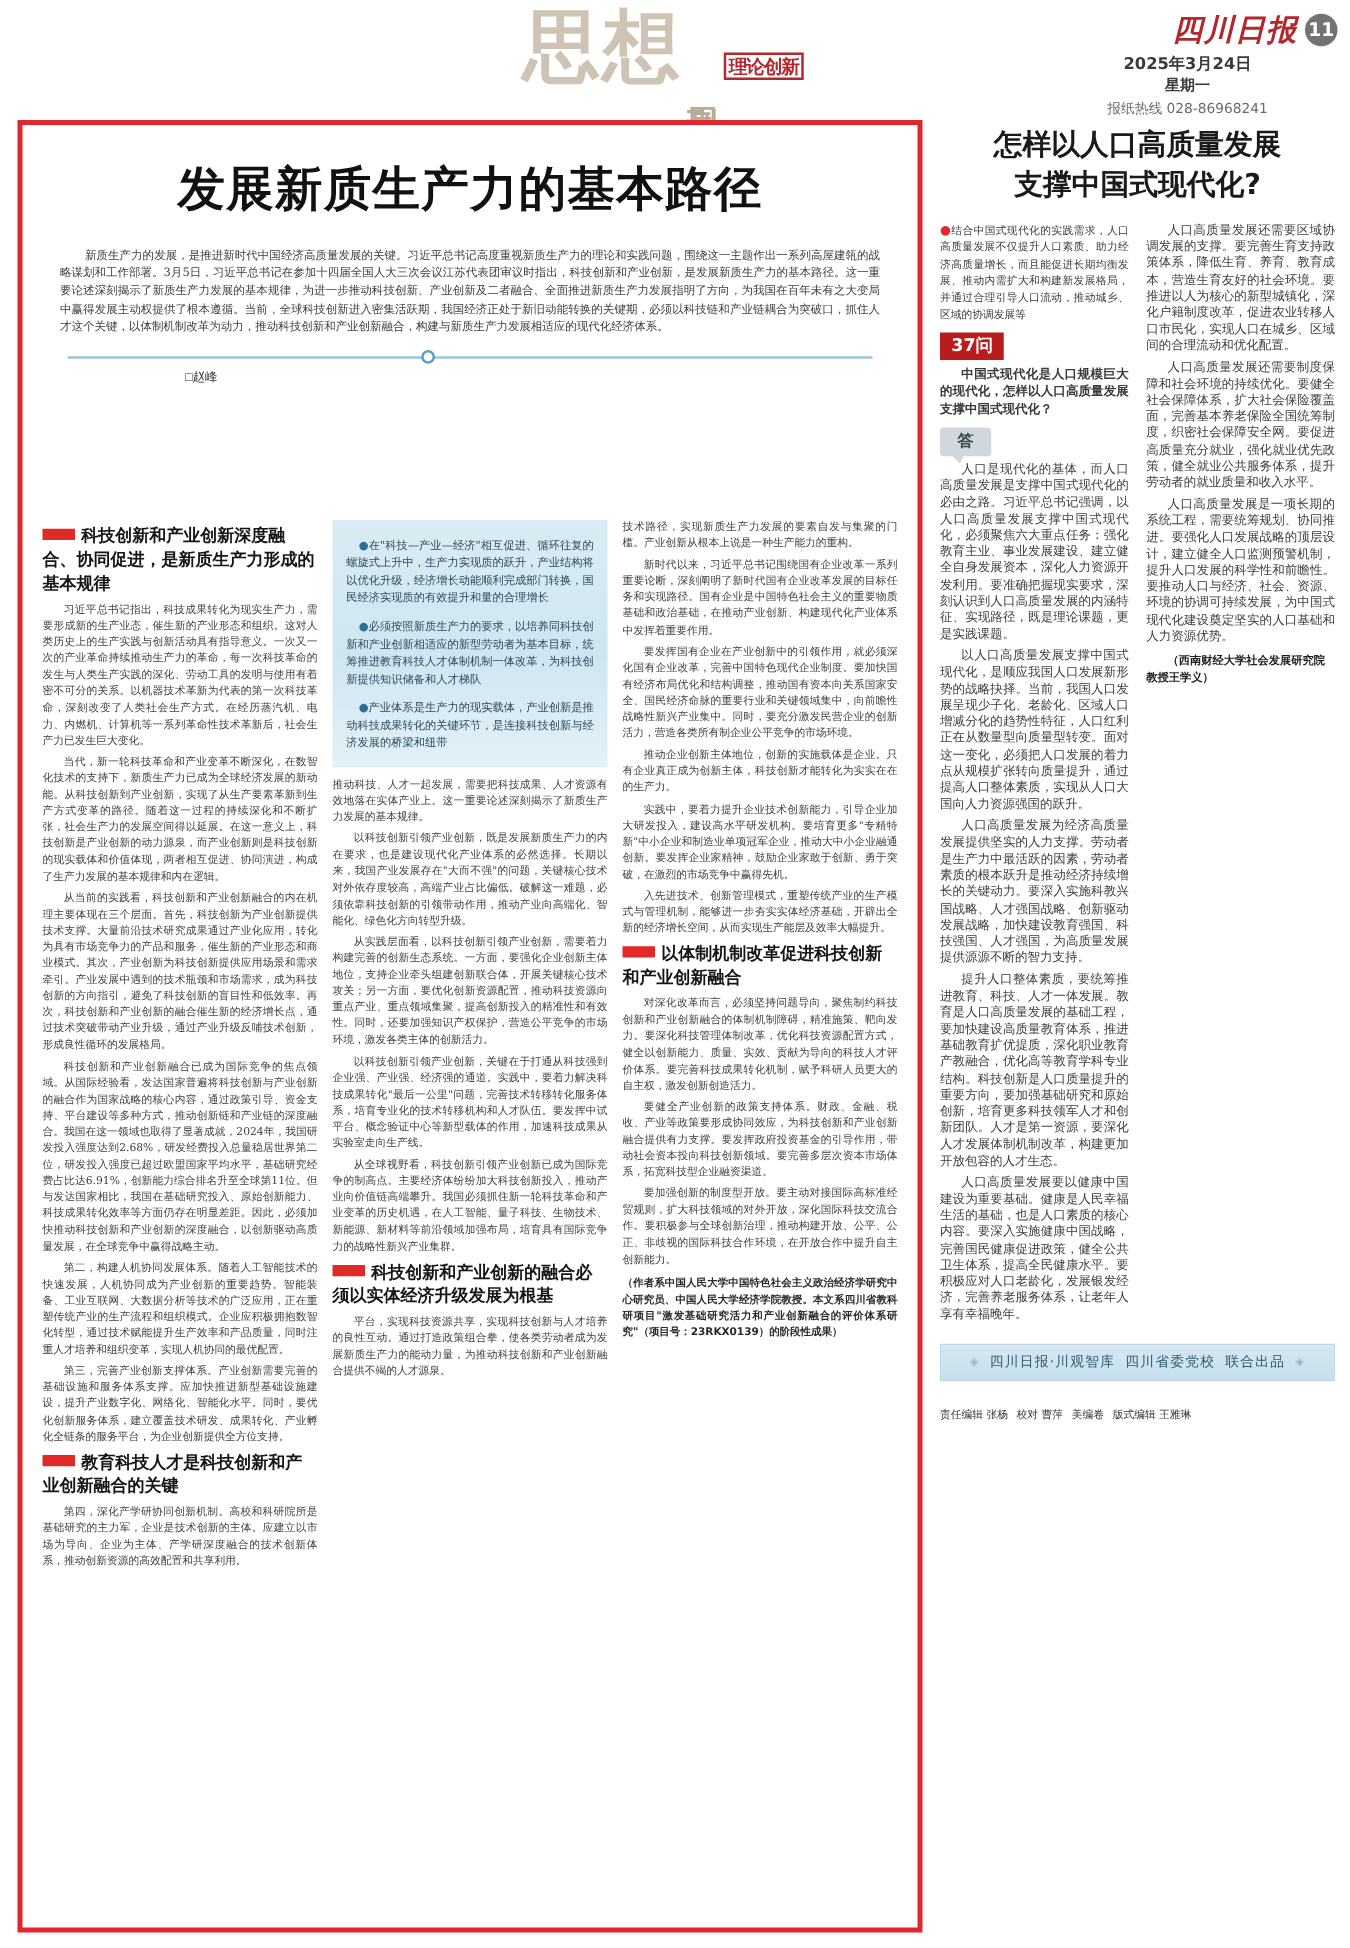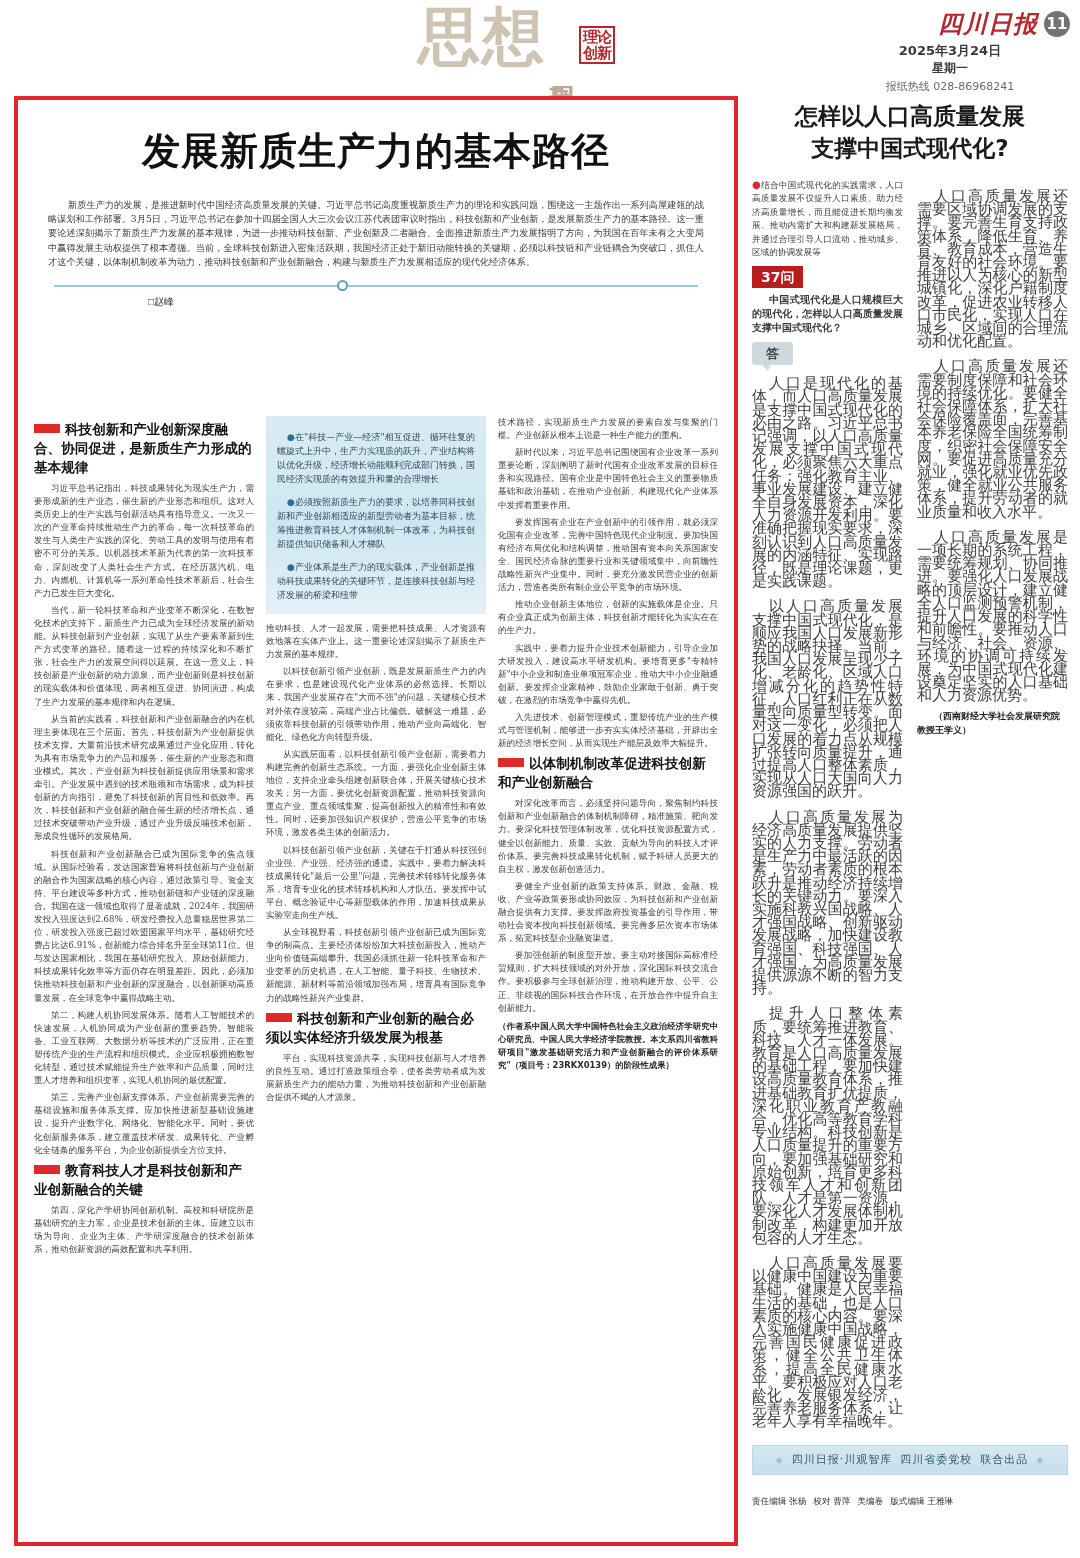--- a/index.html
+++ b/index.html
@@ -20,21 +20,21 @@
   }
   .masthead-zk {
     font-family:"DejaVu Serif","Liberation Serif",serif;
     font-weight:bold; font-size:25px; line-height:26px;
     color:#b9ab98; writing-mode:vertical-rl; text-orientation:upright;
     margin-left:2px; margin-bottom:4px; letter-spacing:0px;
   }
   .stamp {
     margin-left:5px; margin-bottom:6px;
     border:2px solid #b3282d; padding:1px 2px;
-    display:flex; flex-direction:column; align-items:center; justify-content:center;
+    display:flex; flex-direction:row; align-items:center; justify-content:center;
   }
   .stamp span {
     font-family:"DejaVu Serif","Liberation Serif",serif;
     font-size:15px; line-height:16px; font-weight:bold; color:#b3282d;
     letter-spacing:-1px;
   }
   .brand-block { position:absolute; right:10px; top:8px; text-align:center; width:240px; }
   .brand-row { display:flex; align-items:center; justify-content:flex-end; gap:6px; }
   .brand-logo {
     font-family:"DejaVu Serif","Liberation Serif",serif;
@@ -175,22 +175,22 @@
     font-weight:bold; font-size:13px; line-height:19px;
     padding:2px 14px; border-radius:3px;
   }
   .abadge:after {
     content:""; position:absolute; left:9px; bottom:-6px;
     border-left:7px solid transparent; border-right:3px solid transparent;
     border-top:7px solid #cfd9dd;
   }
   .r-body {
     font-family:"DejaVu Serif","Liberation Serif",serif;
-    font-size:15px; line-height:13.2px; color:#3d3d3d;
-    text-align:justify; text-indent:17px; margin-bottom:4px;margin-top:12px;
+    font-size:10px; line-height:13.2px; color:#3d3d3d;
+    text-align:justify; text-indent:17px; margin-bottom:4px;
   }
   .author-line {
     font-family:"DejaVu Sans","Liberation Sans",sans-serif;
     font-weight:bold; font-size:9px; line-height:14px; color:#1f1f1f;
     text-indent:17px; margin-top:6px;
   }
   .coprod {
     margin-top:12px; height:30px;
     background:linear-gradient(180deg,#d6e8f1 0%,#c6dfec 100%);
     border:1px solid #bcd8e6;

